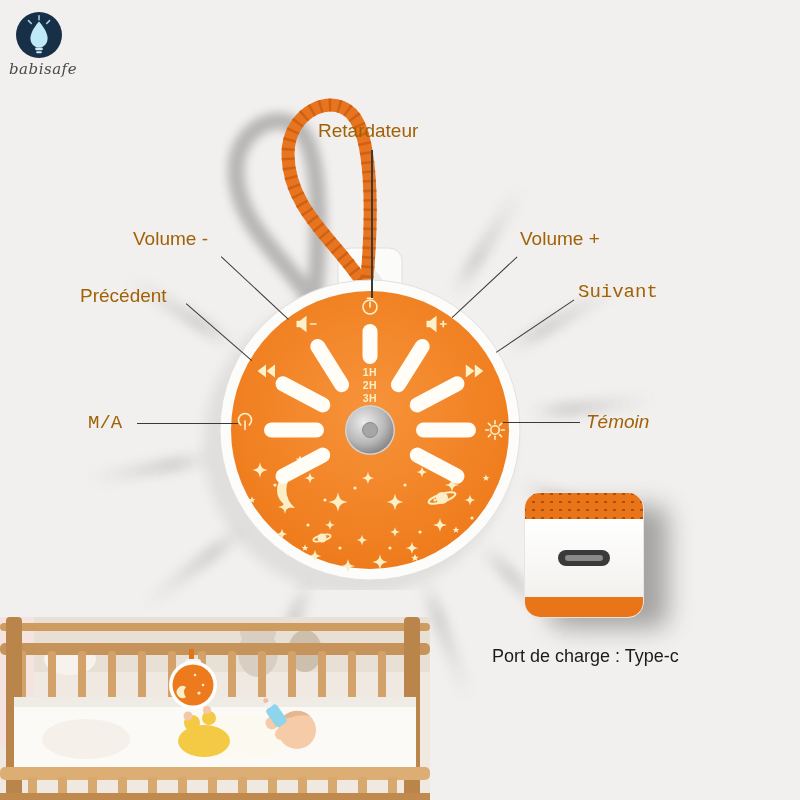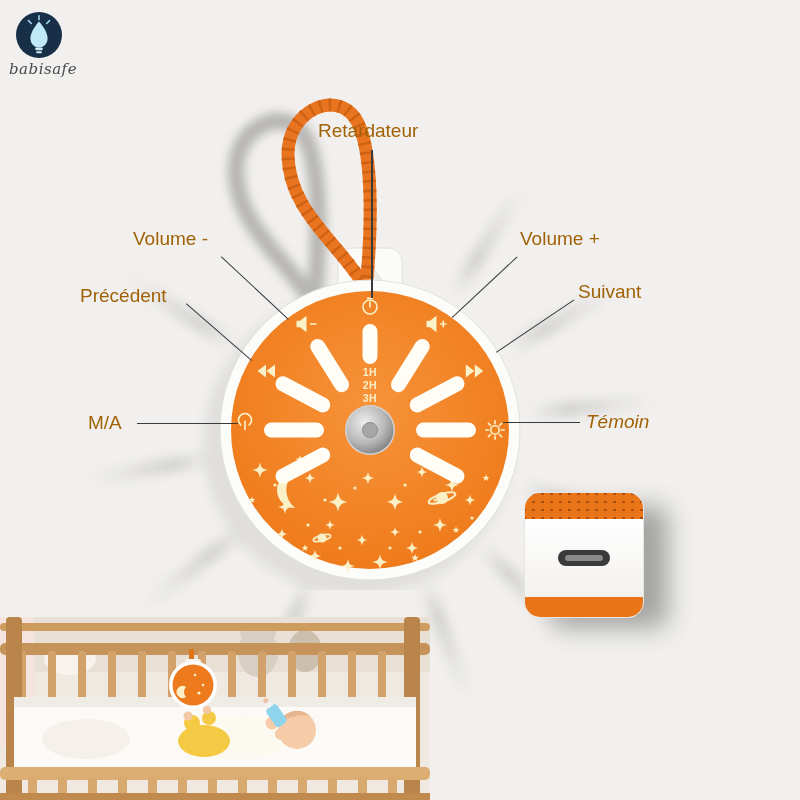--- a/index.html
+++ b/index.html
@@ -221,22 +221,22 @@
   <div class="pline" style="left:186px;top:303px;width:87px;transform:rotate(41deg);"></div>
   <div class="pline" style="left:517px;top:256px;width:89px;transform:rotate(137deg);"></div>
   <div class="pline" style="left:574px;top:299px;width:94px;transform:rotate(146deg);"></div>
   <div class="pline" style="left:137px;top:423px;width:101px;"></div>
   <div class="pline" style="left:503px;top:422px;width:77px;"></div>
 
   <div class="plabel" style="left:318px;top:120px;">Retardateur</div>
   <div class="plabel" style="left:133px;top:228px;text-align:center;">Volume -</div>
   <div class="plabel" style="left:500px;top:228px;margin-left:20px;">Volume +</div>
   <div class="plabel" style="left:80px;top:285px;">Précédent</div>
-  <div class="plabel" style="left:578px;top:281px;">Suivant</div>
-  <div class="plabel" style="left:88px;top:412px;">M/A</div>
+  <div class="plabel" style="left:578px;top:281px;font-family:Liberation Mono, monospace;">Suivant</div>
+  <div class="plabel" style="left:88px;top:412px;font-family:Liberation Mono, monospace;">M/A</div>
   <div class="plabel" style="left:586px;top:411px;font-style:italic;">Témoin</div>
 
   <div class="logo">
     <svg width="46" height="46" viewBox="0 0 48 48">
       <path d="M24,10 C31,18 33,24 33,28 a9,9 0 1,1 -18,0 C15,24 17,18 24,10 Z" fill="#bfe9f7"></path>
       <rect x="20" y="37" width="8" height="3" rx="1.5" fill="#cfeaf5"></rect>
       <rect x="21" y="41" width="6" height="2" rx="1" fill="#cfeaf5"></rect>
       <g stroke="#9fd8ee" stroke-width="1.6" stroke-linecap="round">
         <path d="M24,4 L24,8"></path>
           <path d="M13,9 L16,12"></path>
@@ -248,20 +248,21 @@
 
   <div class="charger">
     <div class="charger-top"></div>
     <div class="charger-mid">
       <div class="port">
         <div class="port-inner"></div>
       </div>
     </div>
     <div class="charger-bottom"></div>
   </div>
+  <div class="caption">Port de charge : Type-c</div>
 
   <svg class="crib" width="430" height="183" viewBox="0 0 430 183">
     <rect width="430" height="183" fill="#f0e9e1"></rect>
     <rect width="430" height="55" fill="#e9e0d5"></rect>
     <rect x="0" y="0" width="34" height="130" fill="#f4e3de"></rect>
 
     <g>
       <circle cx="247" cy="16" r="7" fill="#d8cec2"></circle>
         <circle cx="269" cy="16" r="7" fill="#d8cec2"></circle>
       <ellipse cx="258" cy="36" rx="20" ry="24" fill="#d8cec2"></ellipse>

